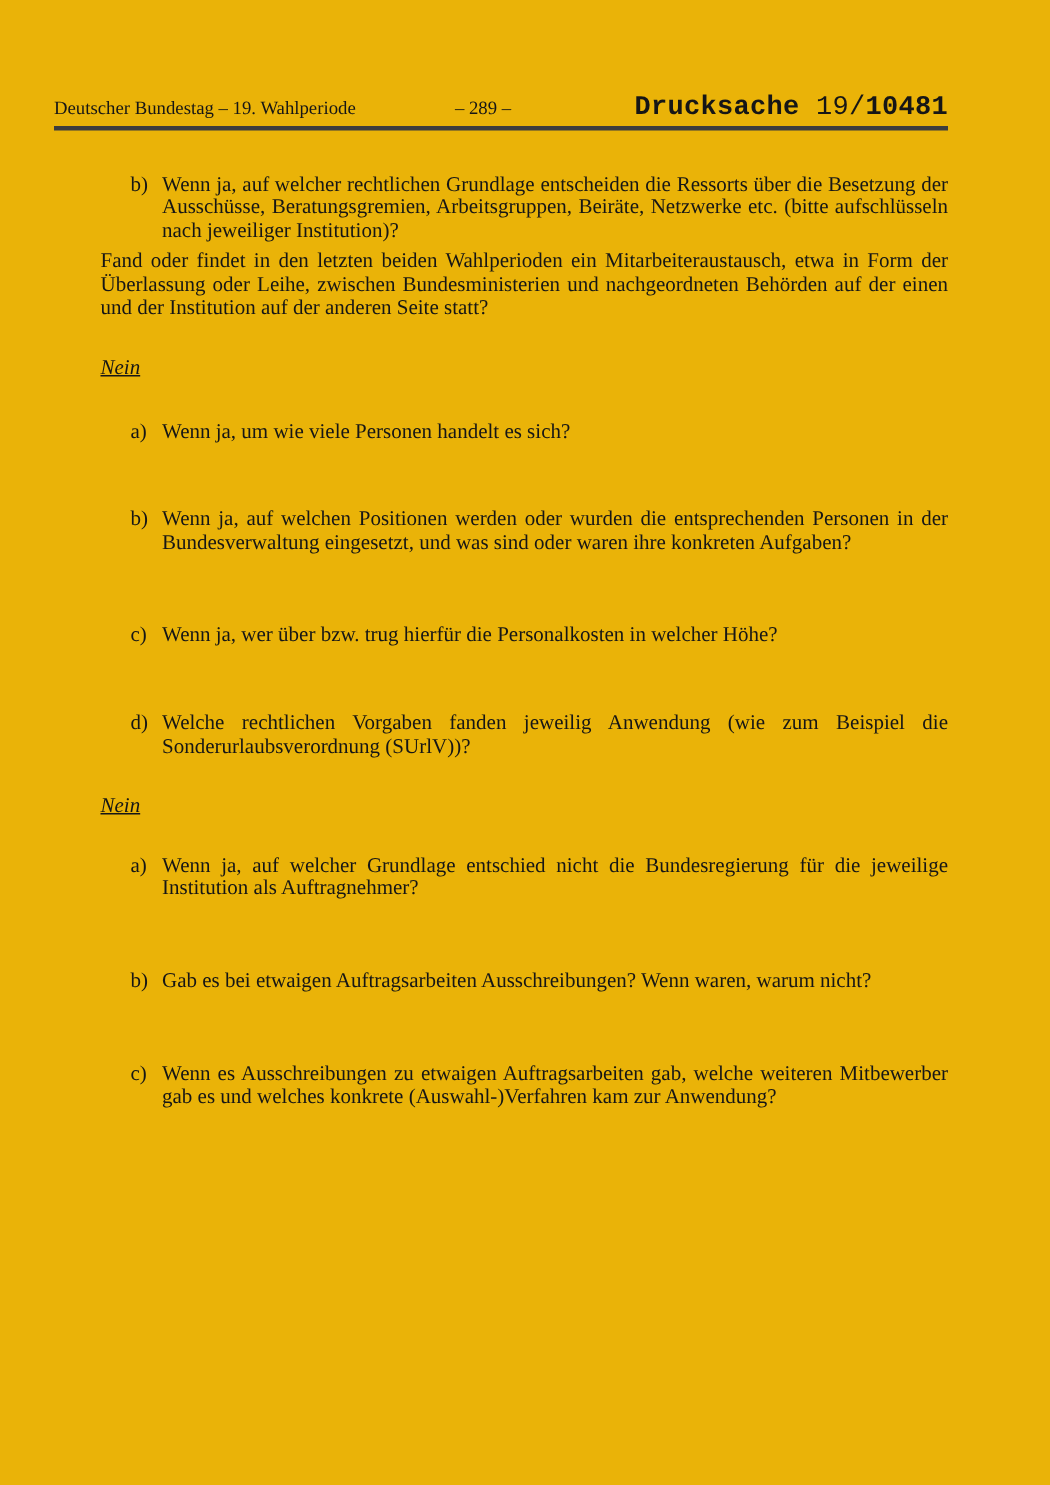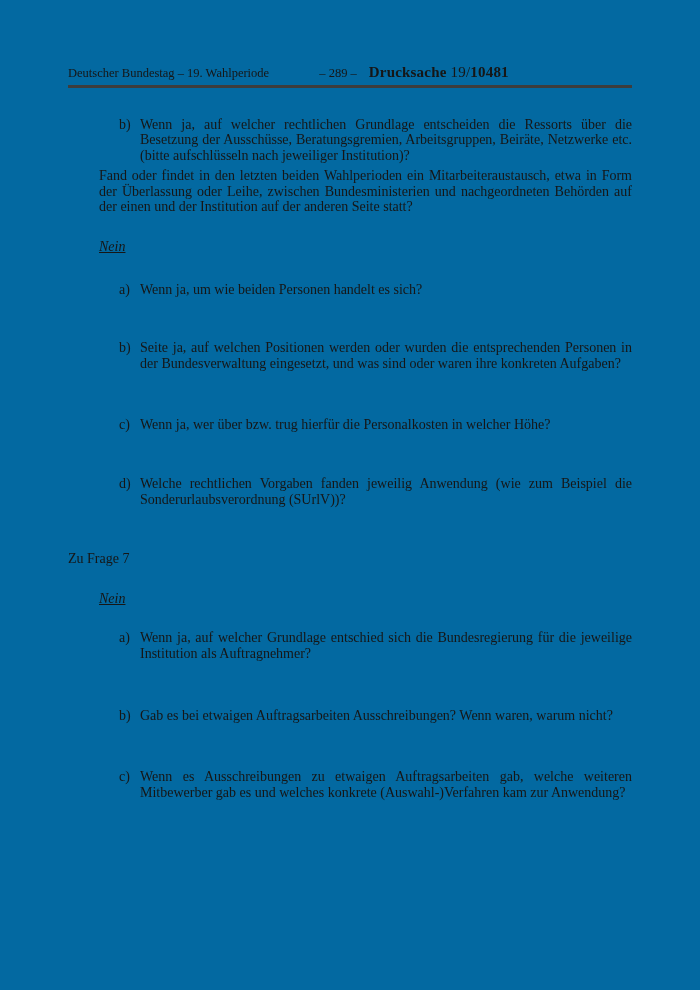--- a/index.html
+++ b/index.html
@@ -4,28 +4,28 @@
 <style>
   html, body {
     margin: 0;
     padding: 0;
     background: #ffffff;
   }
   .page {
     position: relative;
     width: 700px;
     height: 990px;
-    background: #0369a1;
+    background: #eab308;
     color: #161616;
     font-family: "Liberation Serif", serif;
     font-size: 14px;
     line-height: 15.6px;
     overflow: hidden;
     box-sizing: border-box;
-    padding: 66px 68px 0 68px;
+    padding: 66px 68px 0 36px;
   }
 
   
   .doc-header {
     display: flex;
     align-items: baseline;
     font-size: 12.5px;
     line-height: 13px;
     white-space: nowrap;
   }
@@ -33,22 +33,23 @@
     flex: 1 1 0;
     text-align: left;
   }
   .doc-header .h-center {
     flex: 0 0 auto;
     text-align: right;
     transform: translateX(-12px);
   }
   .doc-header .h-right {
     flex: 1 1 0;
-    font-family: Liberation Serif, serif;
-    font-size: 15px;
+    text-align: right;
+    font-family: Liberation Mono, monospace;
+    font-size: 18px;
     font-weight: bold;
     letter-spacing: 0.2px;
   }
   .doc-header .h-right .session {
     font-weight: normal;
   }
   .header-rule {
     height: 2.5px;
     background: #3d3d3d;
     border: none;
@@ -109,41 +110,40 @@
   <div class="question-item intro-item">
     <span class="letter">b)</span>
     <span class="itext">Wenn ja, auf welcher rechtlichen Grundlage entscheiden die Ressorts über die Besetzung der Ausschüsse, Beratungsgremien, Arbeitsgruppen, Beiräte, Netzwerke etc. (bitte aufschlüsseln nach jeweiliger Institution)?</span>
   </div>
 
   <div class="section-question">Fand oder findet in den letzten beiden Wahlperioden ein Mitarbeiteraustausch, etwa in Form der Überlassung oder Leihe, zwischen Bundesministerien und nachgeordneten Behörden auf der einen und der Institution auf der anderen Seite statt?</div>
   <div class="answer">Nein</div>
 
   <div class="question-item sub-a1">
     <span class="letter">a)</span>
-    <span class="itext">Wenn ja, um wie beiden Personen handelt es sich?</span>
+    <span class="itext">Wenn ja, um wie viele Personen handelt es sich?</span>
   </div>
   <div class="question-item sub-b1">
     <span class="letter">b)</span>
-    <span class="itext">Seite ja, auf welchen Positionen werden oder wurden die entsprechenden Personen in der Bundesverwaltung eingesetzt, und was sind oder waren ihre konkreten Aufgaben?</span>
+    <span class="itext">Wenn ja, auf welchen Positionen werden oder wurden die entsprechenden Personen in der Bundesverwaltung eingesetzt, und was sind oder waren ihre konkreten Aufgaben?</span>
   </div>
   <div class="question-item sub-c1">
     <span class="letter">c)</span>
     <span class="itext">Wenn ja, wer über bzw. trug hierfür die Personalkosten in welcher Höhe?</span>
   </div>
   <div class="question-item sub-d1">
     <span class="letter">d)</span>
     <span class="itext">Welche rechtlichen Vorgaben fanden jeweilig Anwendung (wie zum Beispiel die Sonderurlaubsverordnung (SUrlV))?</span>
   </div>
 
-  <div class="section-heading second">Zu Frage 7</div>
   <div class="answer">Nein</div>
 
   <div class="question-item sub-a2">
     <span class="letter">a)</span>
-    <span class="itext">Wenn ja, auf welcher Grundlage entschied sich die Bundesregierung für die jeweilige Institution als Auftragnehmer?</span>
+    <span class="itext">Wenn ja, auf welcher Grundlage entschied nicht die Bundesregierung für die jeweilige Institution als Auftragnehmer?</span>
   </div>
   <div class="question-item sub-b2">
     <span class="letter">b)</span>
     <span class="itext">Gab es bei etwaigen Auftragsarbeiten Ausschreibungen? Wenn waren, warum nicht?</span>
   </div>
   <div class="question-item sub-c2">
     <span class="letter">c)</span>
     <span class="itext">Wenn es Ausschreibungen zu etwaigen Auftragsarbeiten gab, welche weiteren Mitbewerber gab es und welches konkrete (Auswahl-)Verfahren kam zur Anwendung?</span>
   </div>
 

